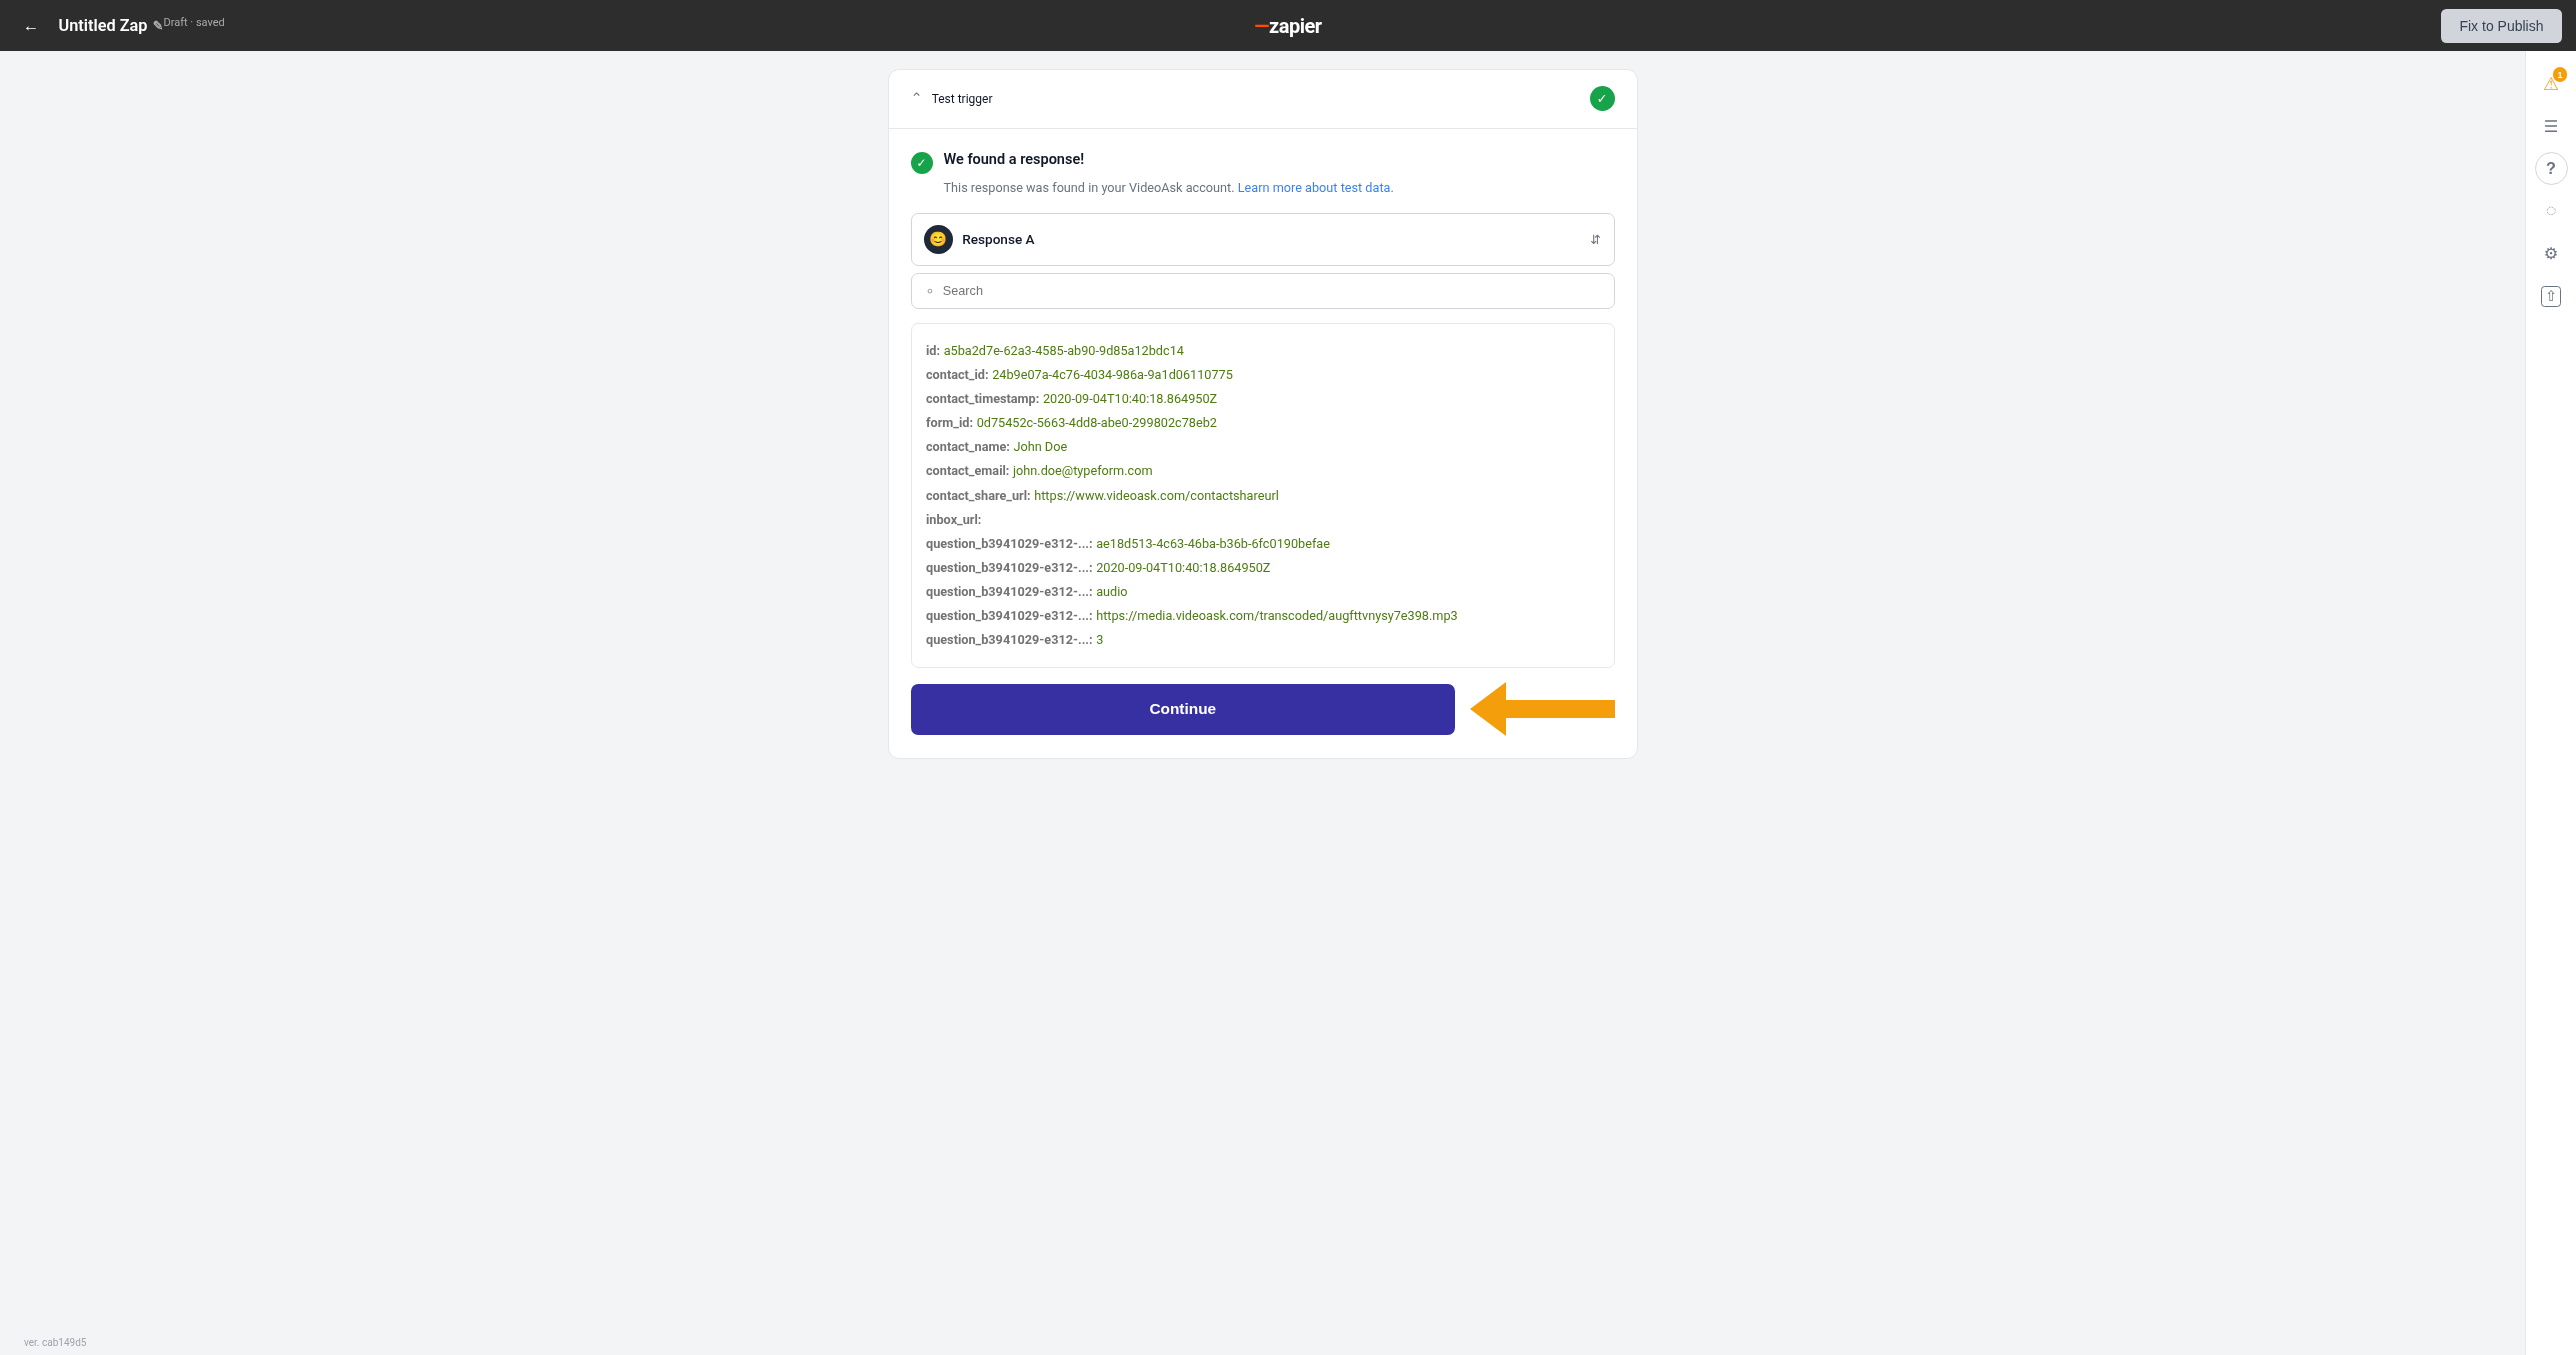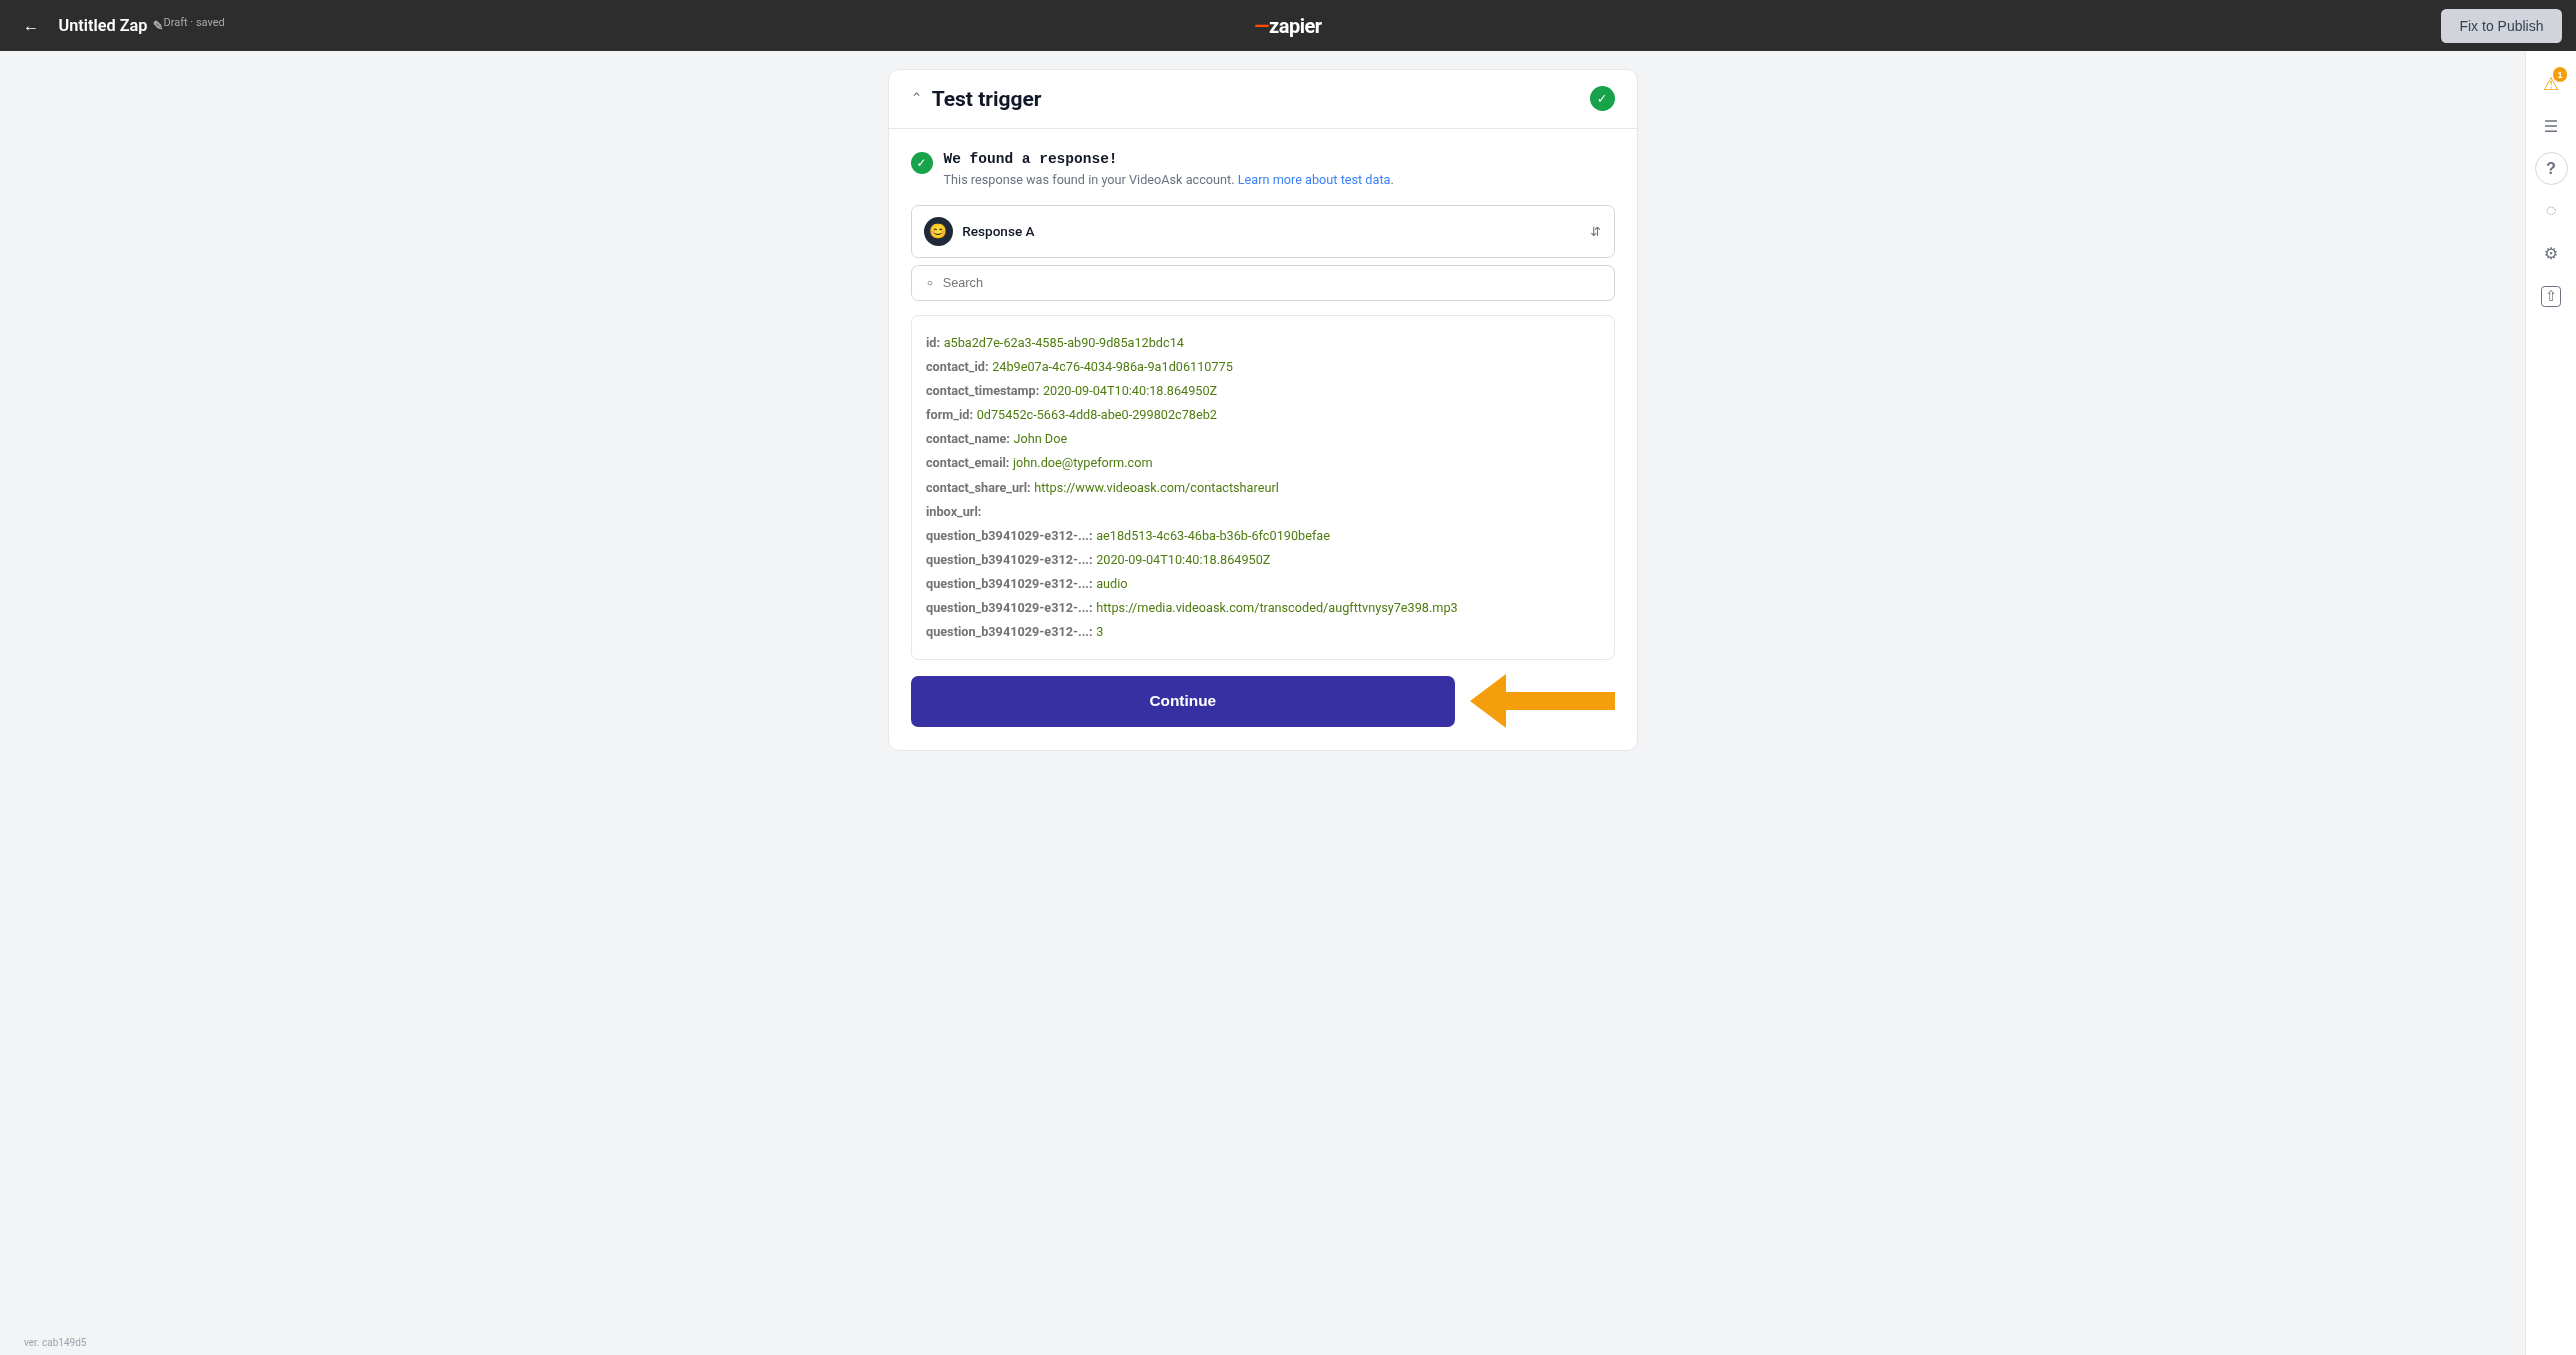--- a/index.html
+++ b/index.html
@@ -121,22 +121,22 @@
     .panel-header-left {
       display: flex;
       align-items: center;
       gap: 9px;
     }
     .chevron-icon {
       color: #6b7280;
       font-size: 14.5px;
     }
     .panel-title {
-      font-size: 21px;
-      font-weight: 700;
+      font-size: 12px;
+      font-weight: 400;
       color: #111827;
     }
     .success-circle {
       width: 25px;
       height: 25px;
       background: #16a34a;
       border-radius: 50%;
       display: flex;
       align-items: center;
       justify-content: center;
@@ -165,22 +165,21 @@
       justify-content: center;
       color: #fff;
       font-size: 11.8px;
       flex-shrink: 0;
       margin-top: 1.8px;
     }
     .banner-text h3 {
       font-size: 14.5px;
       font-weight: 600;
       color: #111827;
-      margin-bottom: 5px;
-      font-family: Liberation Mono, monospace;
+      margin-bottom: 12px;
     }
     .banner-text p {
       font-size: 12.7px;
       color: #6b7280;
     }
     .banner-text a {
       color: #3b82f6;
       text-decoration: none;
     }
 

